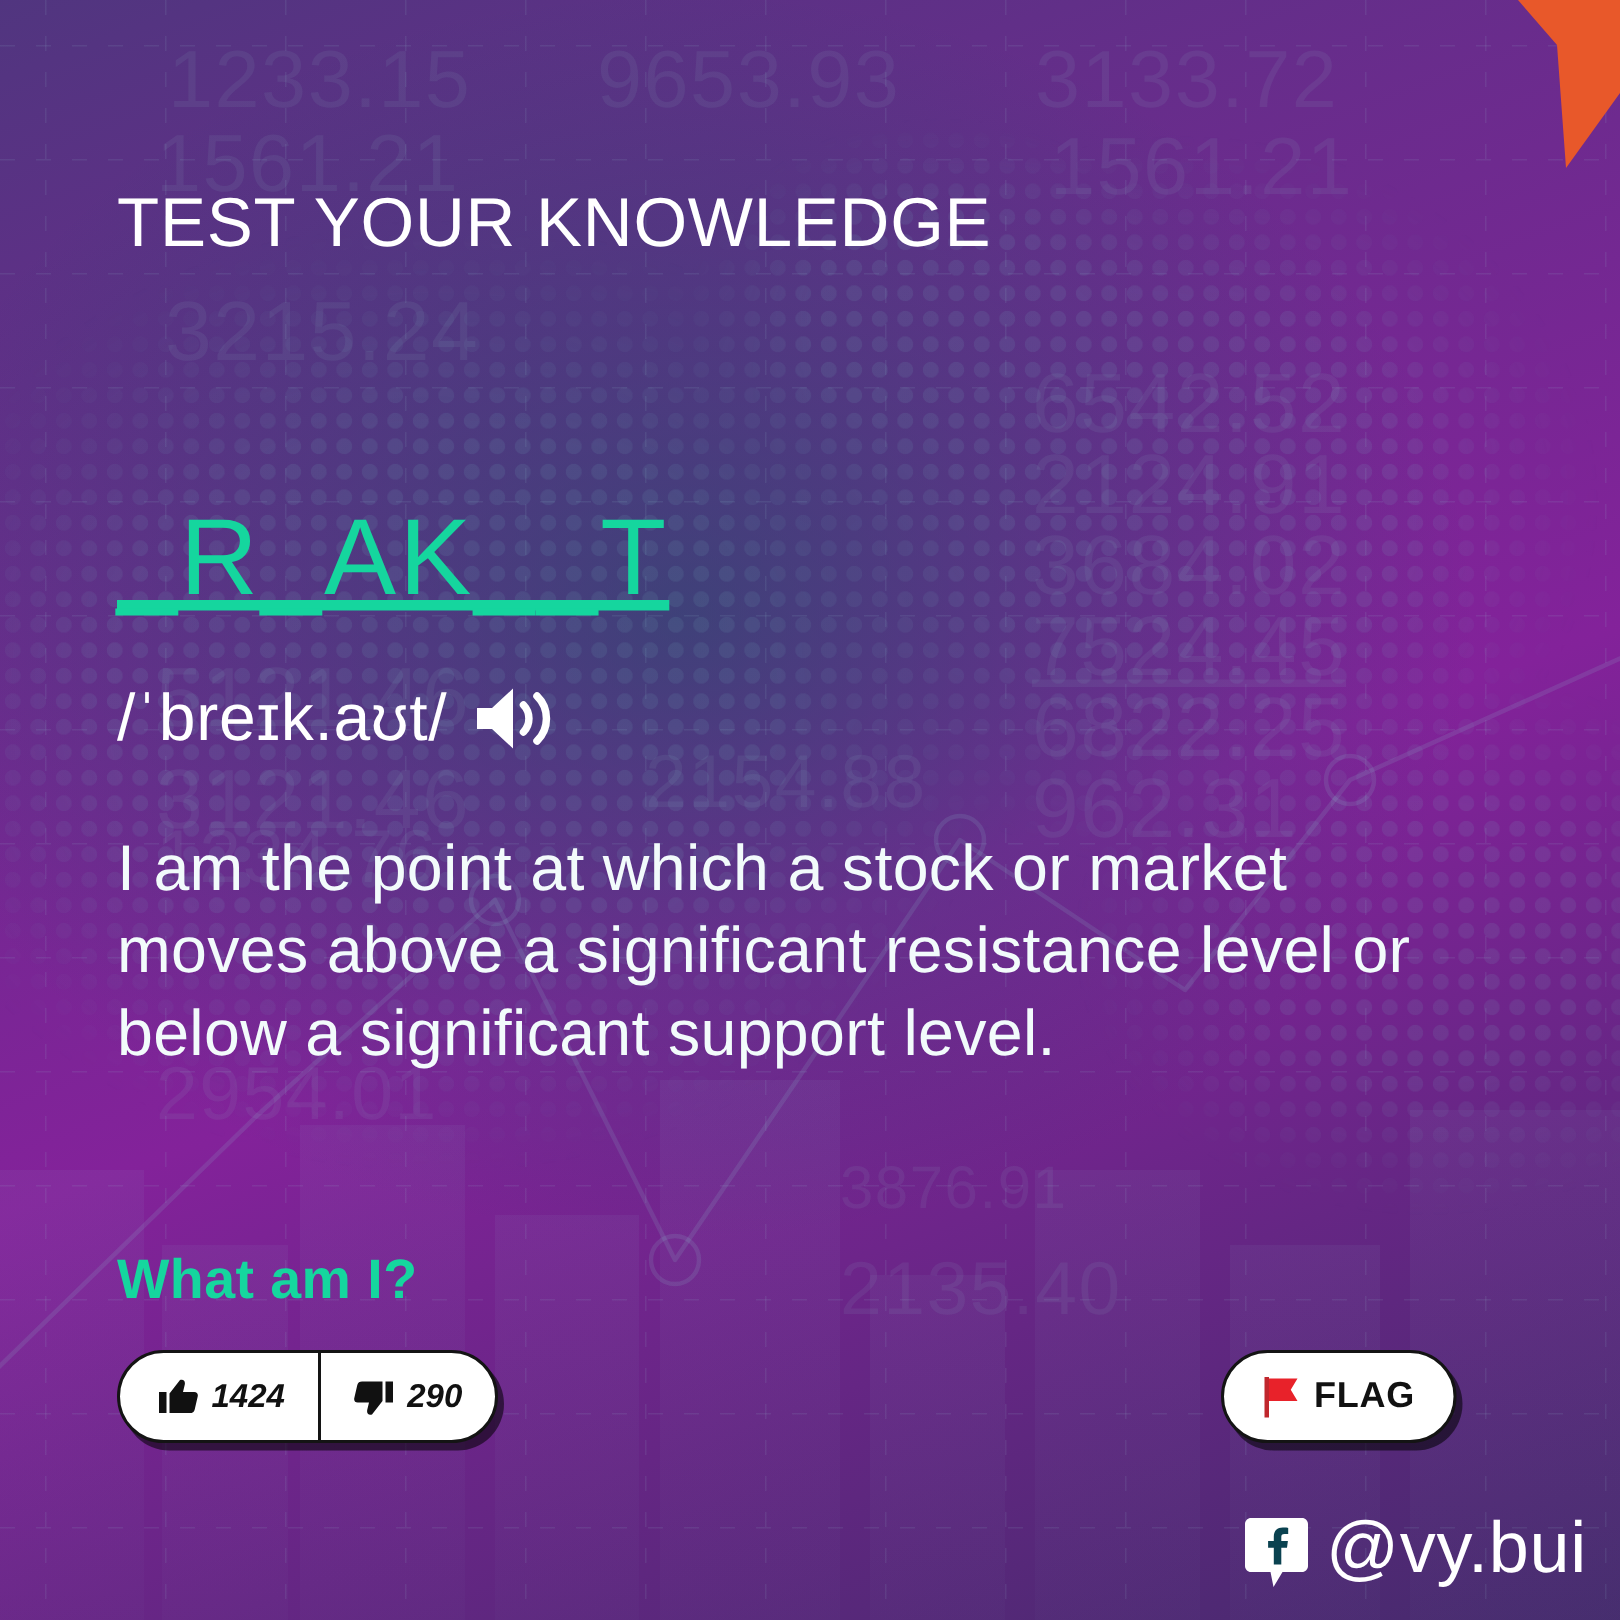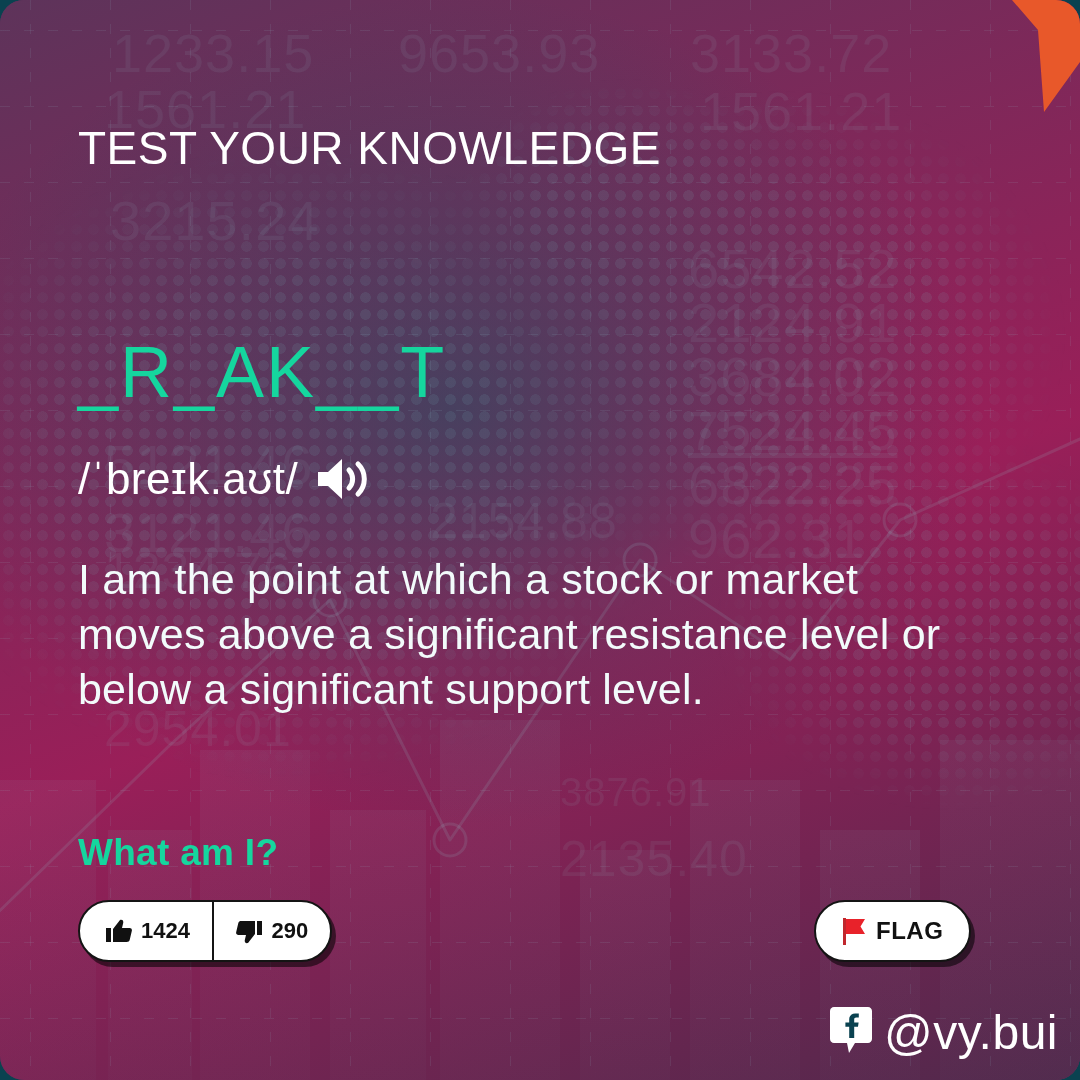--- a/index.html
+++ b/index.html
@@ -7,22 +7,21 @@
   body {
     font-family:"Liberation Sans", sans-serif;
     background:#0a4250;
     position:relative;
   }
 
   #canvas {
     position:absolute; inset:0;
     width:1080px; height:1080px;
     overflow:hidden;
-    background:#be185d;
-    border-radius:24px;
+    background:#a21caf;
   }
 
   
   .bg-layer { position:absolute; inset:0; pointer-events:none; }
 
   .bg-vignette {
     background:
       radial-gradient(ellipse 70% 55% at 42% 38%, rgba(18,86,100,0.55) 0%, rgba(10,66,80,0) 70%),
       linear-gradient(160deg, rgba(14,74,88,0.55) 0%, rgba(8,58,71,0.2) 55%, rgba(7,52,64,0.6) 100%);
   }
@@ -88,20 +87,21 @@
 
   .puzzle-word {
     position:absolute;
     left:78px; top:336px;
     font-size:72px;
     font-weight:400;
     color:#15d69e;
     letter-spacing:2px;
     line-height:1;
     font-family:"Liberation Sans", sans-serif;
+    text-decoration:underline;
   }
 
   .phonetic-row {
     position:absolute;
     left:78px; top:455px;
     display:flex;
     align-items:center;
     gap:18px;
   }
   .phonetic {
@@ -147,20 +147,21 @@
     border:2.5px solid #141414;
     border-radius:34px;
     box-shadow:4px 5px 0 rgba(0,0,0,0.55);
     overflow:hidden;
   }
   .vote-seg {
     display:flex;
     align-items:center;
     gap:9px;
     padding:16px 22px;
+    font-style:italic;
   }
   .vote-seg.first { padding-left:26px; }
   .vote-divider { width:2.5px; background:#141414; }
   .vote-count {
     font-size:22px;
     font-weight:700;
     color:#111111;
     font-family:"Liberation Sans", sans-serif;
   }
 
@@ -182,21 +183,21 @@
     font-weight:700;
     color:#111111;
     letter-spacing:0.5px;
     font-family:"Liberation Sans", sans-serif;
   }
 
   .handle-row {
     position:absolute;
     right:22px; bottom:20px;
     display:flex;
-    align-items:flex-start;
+    align-items:flex-end;
     gap:10px;
   }
   .handle-text {
     font-size:48px;
     font-weight:300;
     color:#ffffff;
     letter-spacing:0.5px;
     font-family:"Liberation Sans", sans-serif;
   }
 </style>

